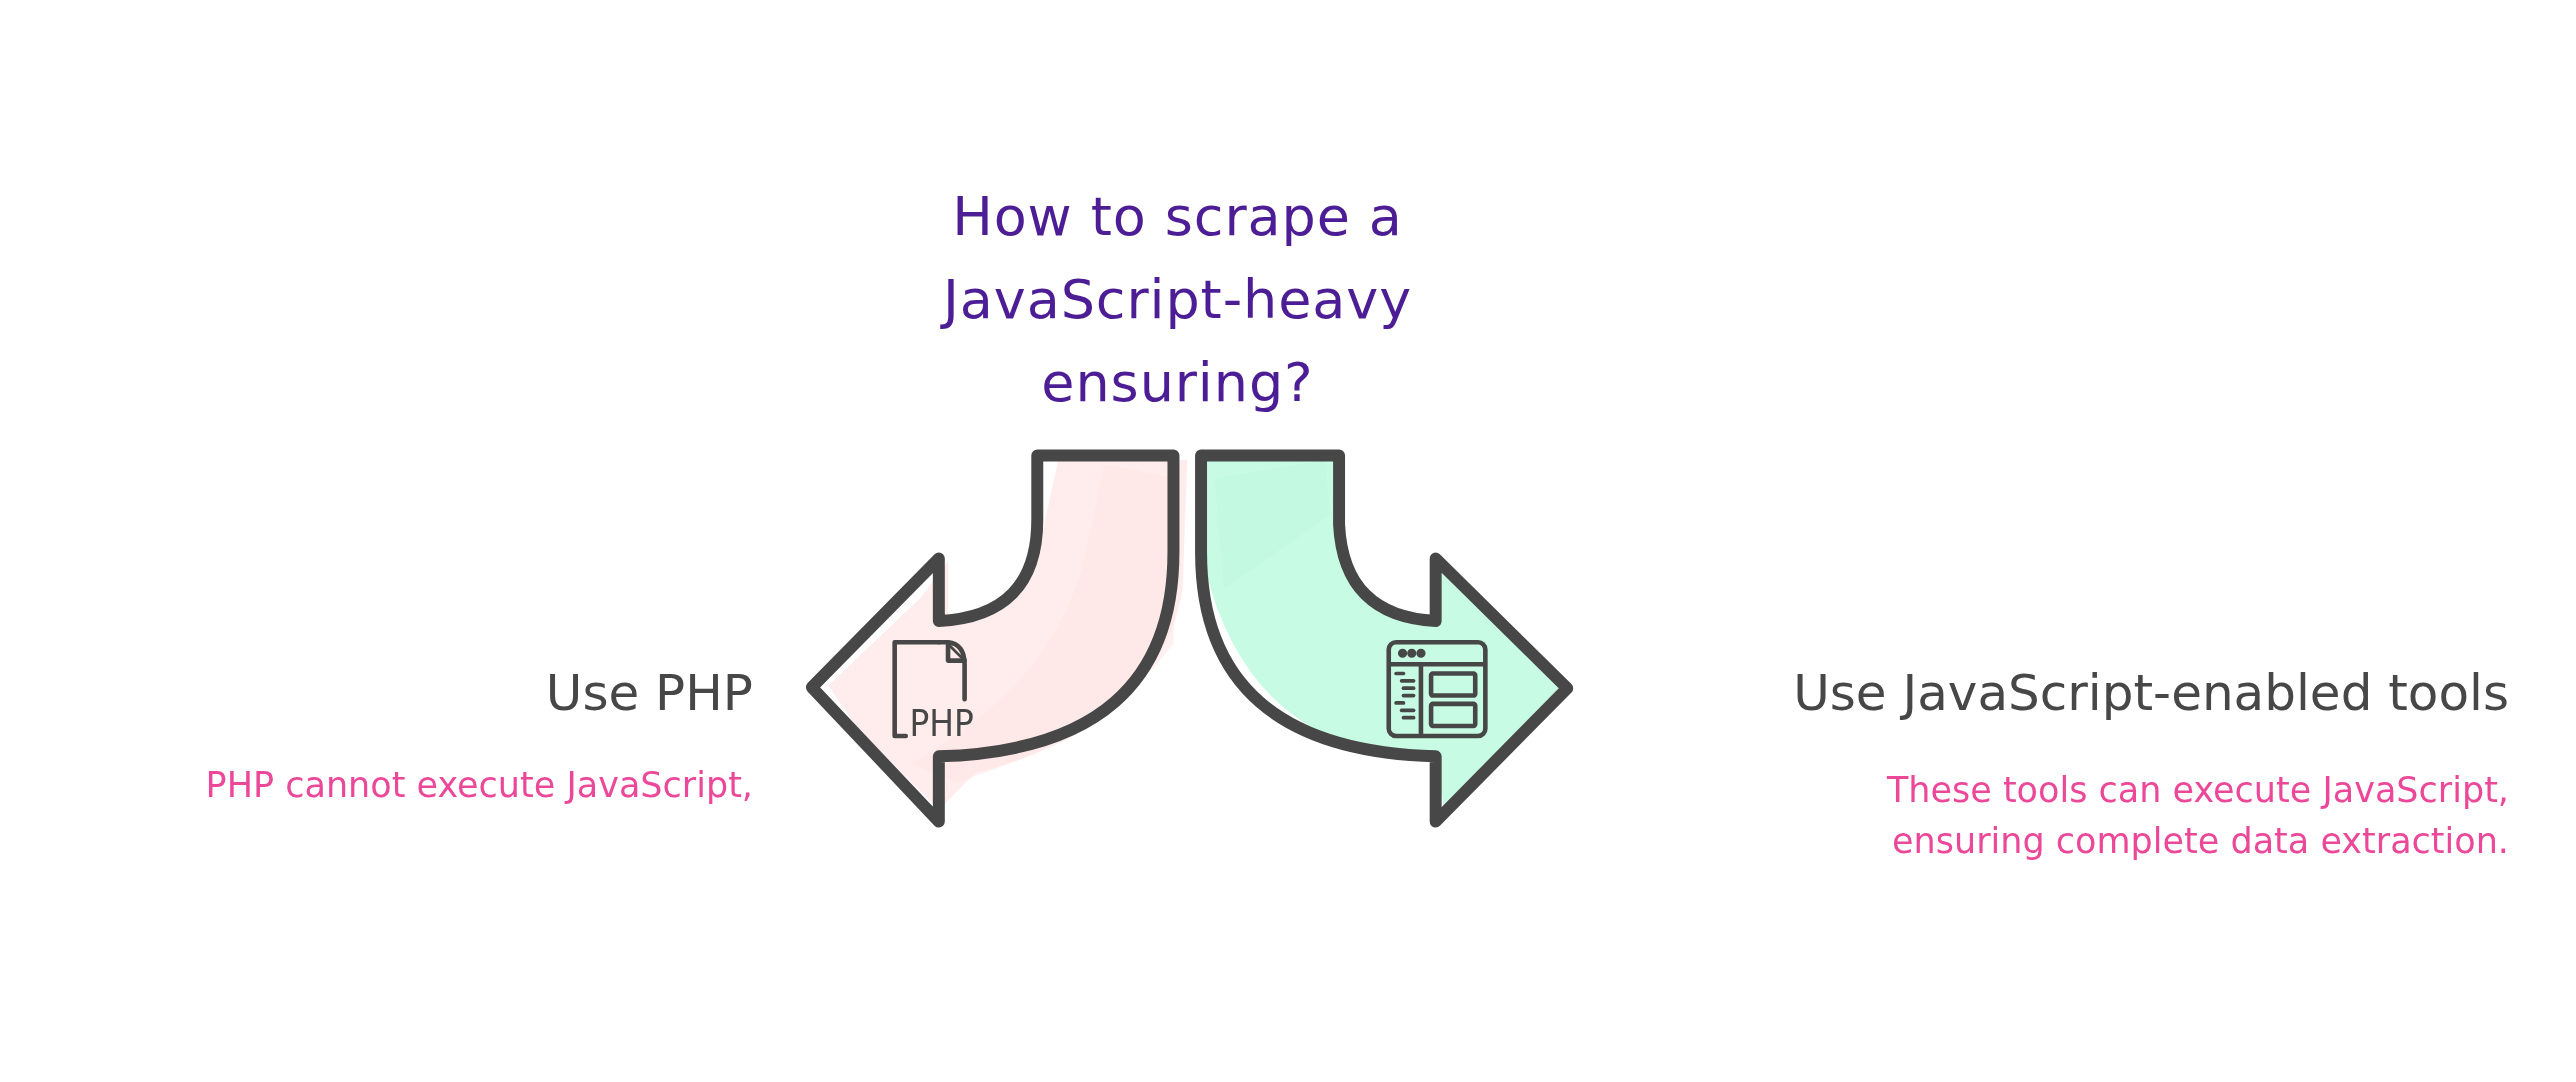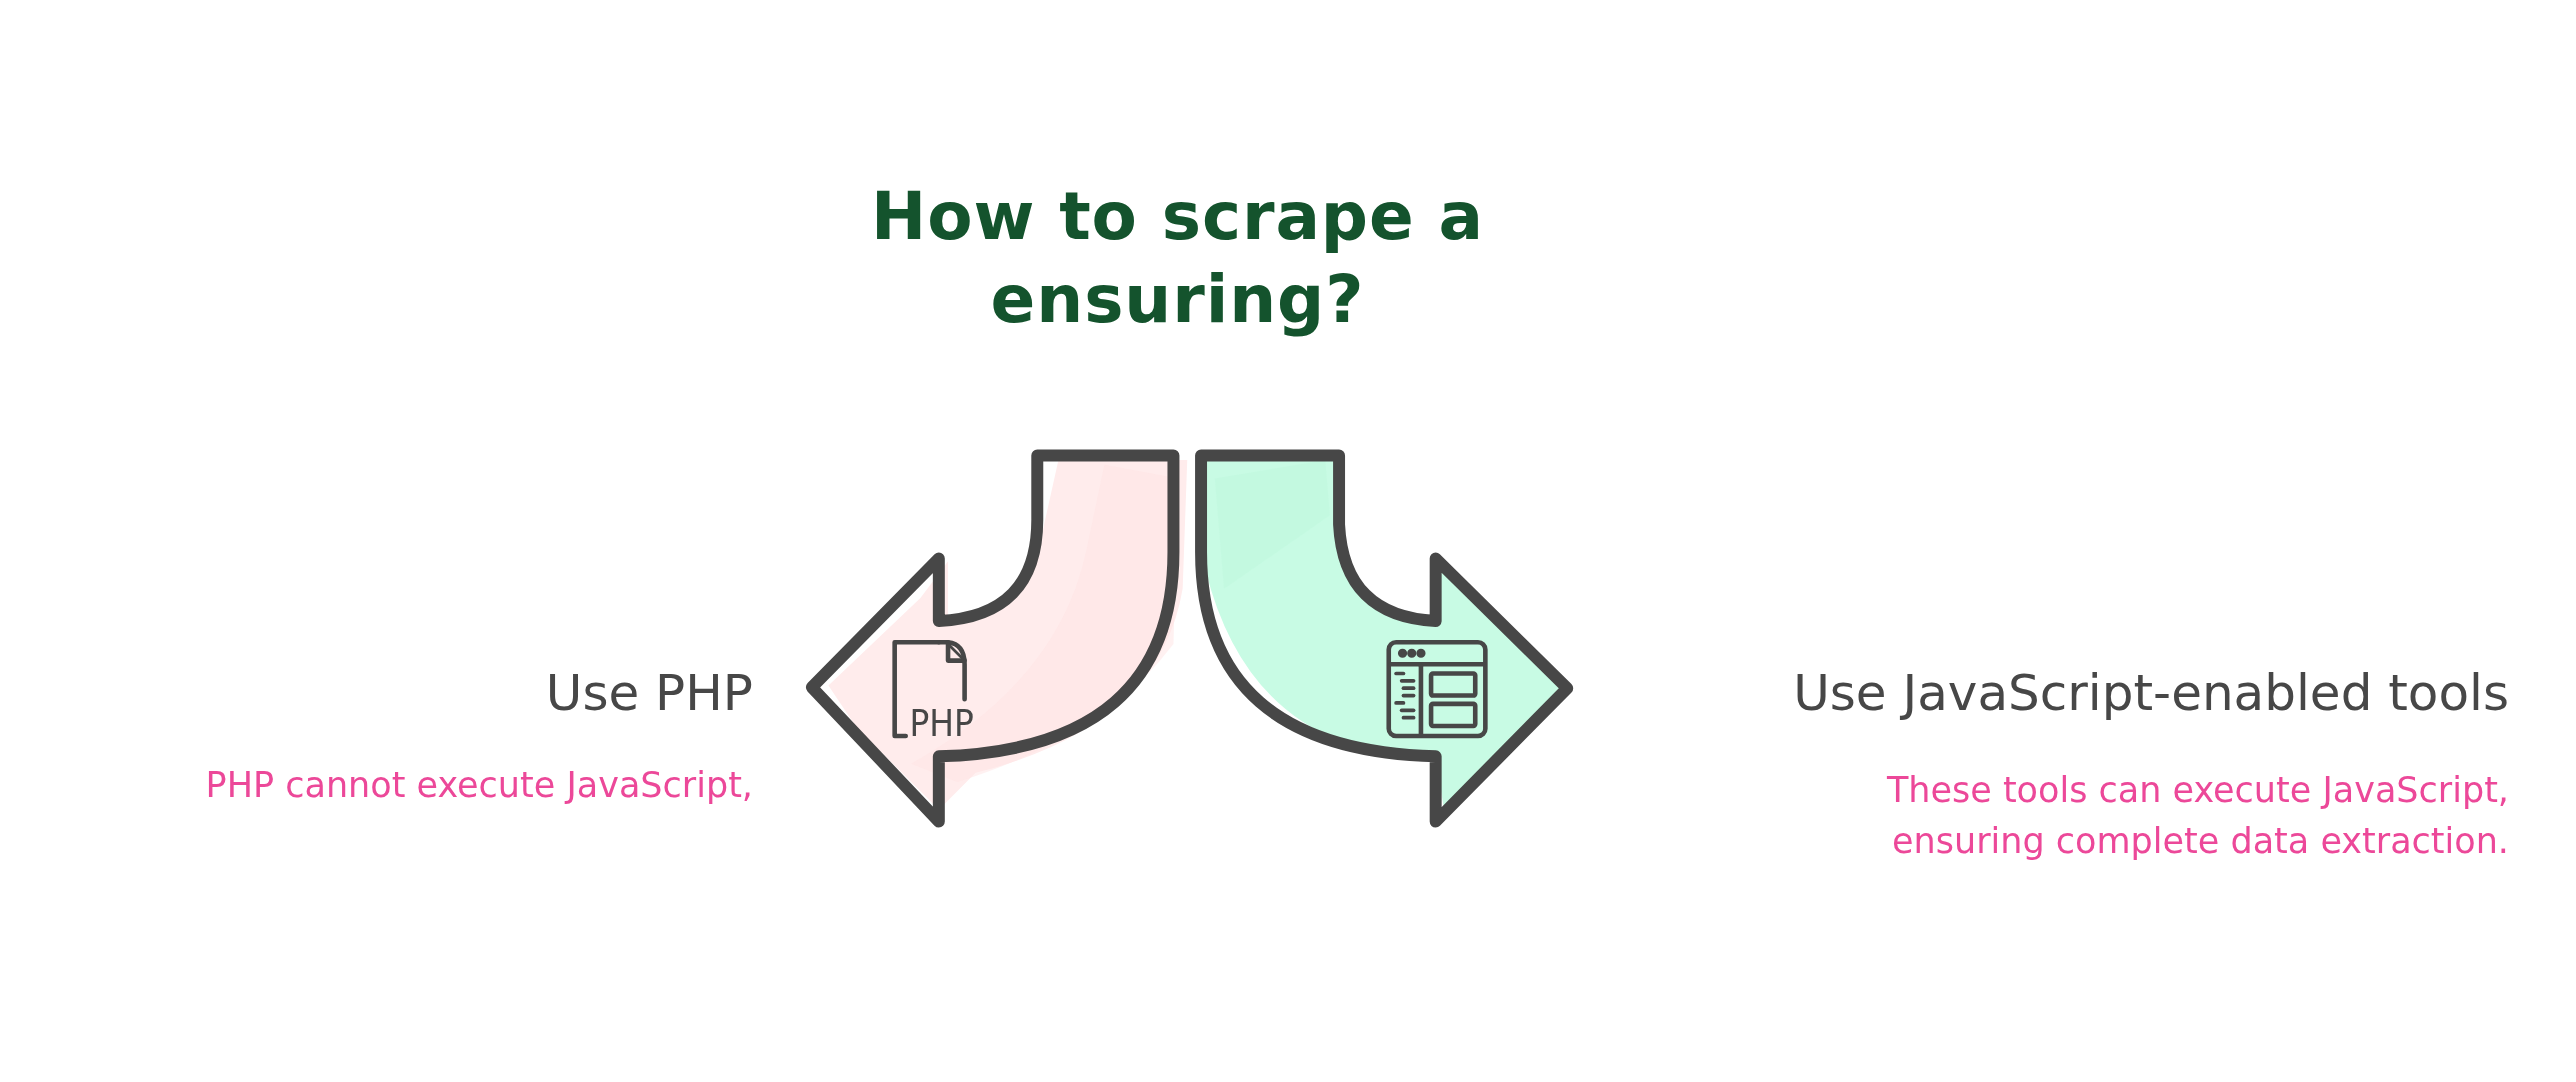--- a/index.html
+++ b/index.html
@@ -15,25 +15,25 @@
       font-family: "DejaVu Sans", sans-serif;
       color: #474747;
     }
     .title {
       position: absolute;
       left: 828px;
       width: 699px;
       top: 175px;
       text-align: center;
       font-family: "DejaVu Sans", sans-serif;
-      font-weight: bold;
-      font-size: 66px;
+      font-weight: normal;
+      font-size: 54px;
       line-height: 83px;
       letter-spacing: 0.9px;
-      color: #14532d;
+      color: #4c1d95;
     }
     .title span { display: block; }
     .diagram {
       position: absolute;
       left: 0;
       top: 0;
       width: 2576px;
       height: 1082px;
     }
     .option-left {
@@ -66,20 +66,21 @@
     }
     .option-left .opt-body { margin-top: 35px; }
     .option-right .opt-body { margin-top: 40px; }
     .opt-body span { display: block; white-space: nowrap; }
   </style>
 </head>
 <body>
 
 <div class="title">
   <span>How to scrape a</span>
+  <span>JavaScript-heavy</span>
   <span>ensuring?</span>
 </div>
 
 <svg class="diagram" viewBox="0 0 2799 1176" width="2576" height="1082" xmlns="http://www.w3.org/2000/svg">
 
   <g>
 
     <path d="M1150 500 L1290 500 L1285 640 Q1260 790 1060 840 L1020 880 L930 790 L900 745 L1000 650 L1030 610 L1030 680 Q1120 665 1130 590 Z" fill="#FFECEC" stroke="none"></path>
     <path d="M1200 505 L1280 520 L1275 700 Q1200 800 1040 850 L990 830 Q1150 740 1180 600 Z" fill="#FFE3E3" opacity="0.5"></path>
     <path d="M 1127 495

